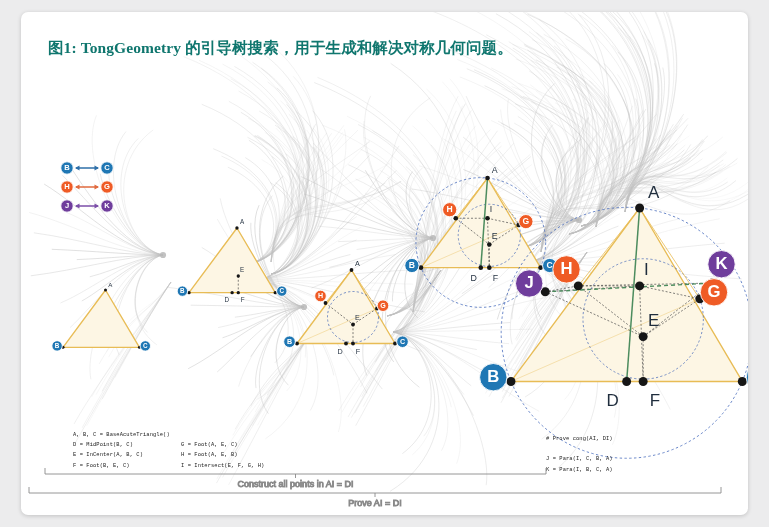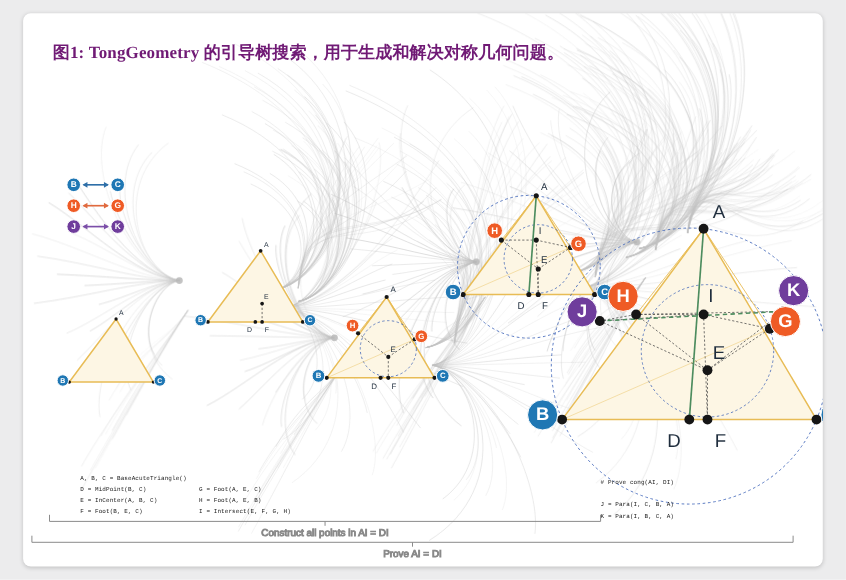--- a/index.html
+++ b/index.html
@@ -10,21 +10,21 @@
   }
   #card{
     position:absolute;left:21px;top:12px;width:727px;height:503px;
     background:#ffffff;border-radius:7px;
     box-shadow:0 1px 4px rgba(0,0,0,.18);
     overflow:hidden;
   }
   #title{
     position:absolute;left:27px;top:26px;
     font-family:"Liberation Serif", serif;
-    font-weight:bold;font-size:15.5px;color:#701a75;
+    font-weight:bold;font-size:15.5px;color:#0f766e;
     letter-spacing:.1px;white-space:nowrap;
   }
   #figure{position:absolute;left:0;top:0;width:727px;height:503px;}
   svg{display:block;}
   .codetxt{
     font-family:"Liberation Mono","DejaVu Sans Mono",monospace;
     font-size:5.4px;fill:#1a1a1a;letter-spacing:.1px;
   }
   .bracetxt{font-family:"Liberation Sans",sans-serif;font-size:9px;fill:#3b3b3b;}
   .ptlabel{font-family:"Liberation Sans",sans-serif;fill:#1f2d3d;}

